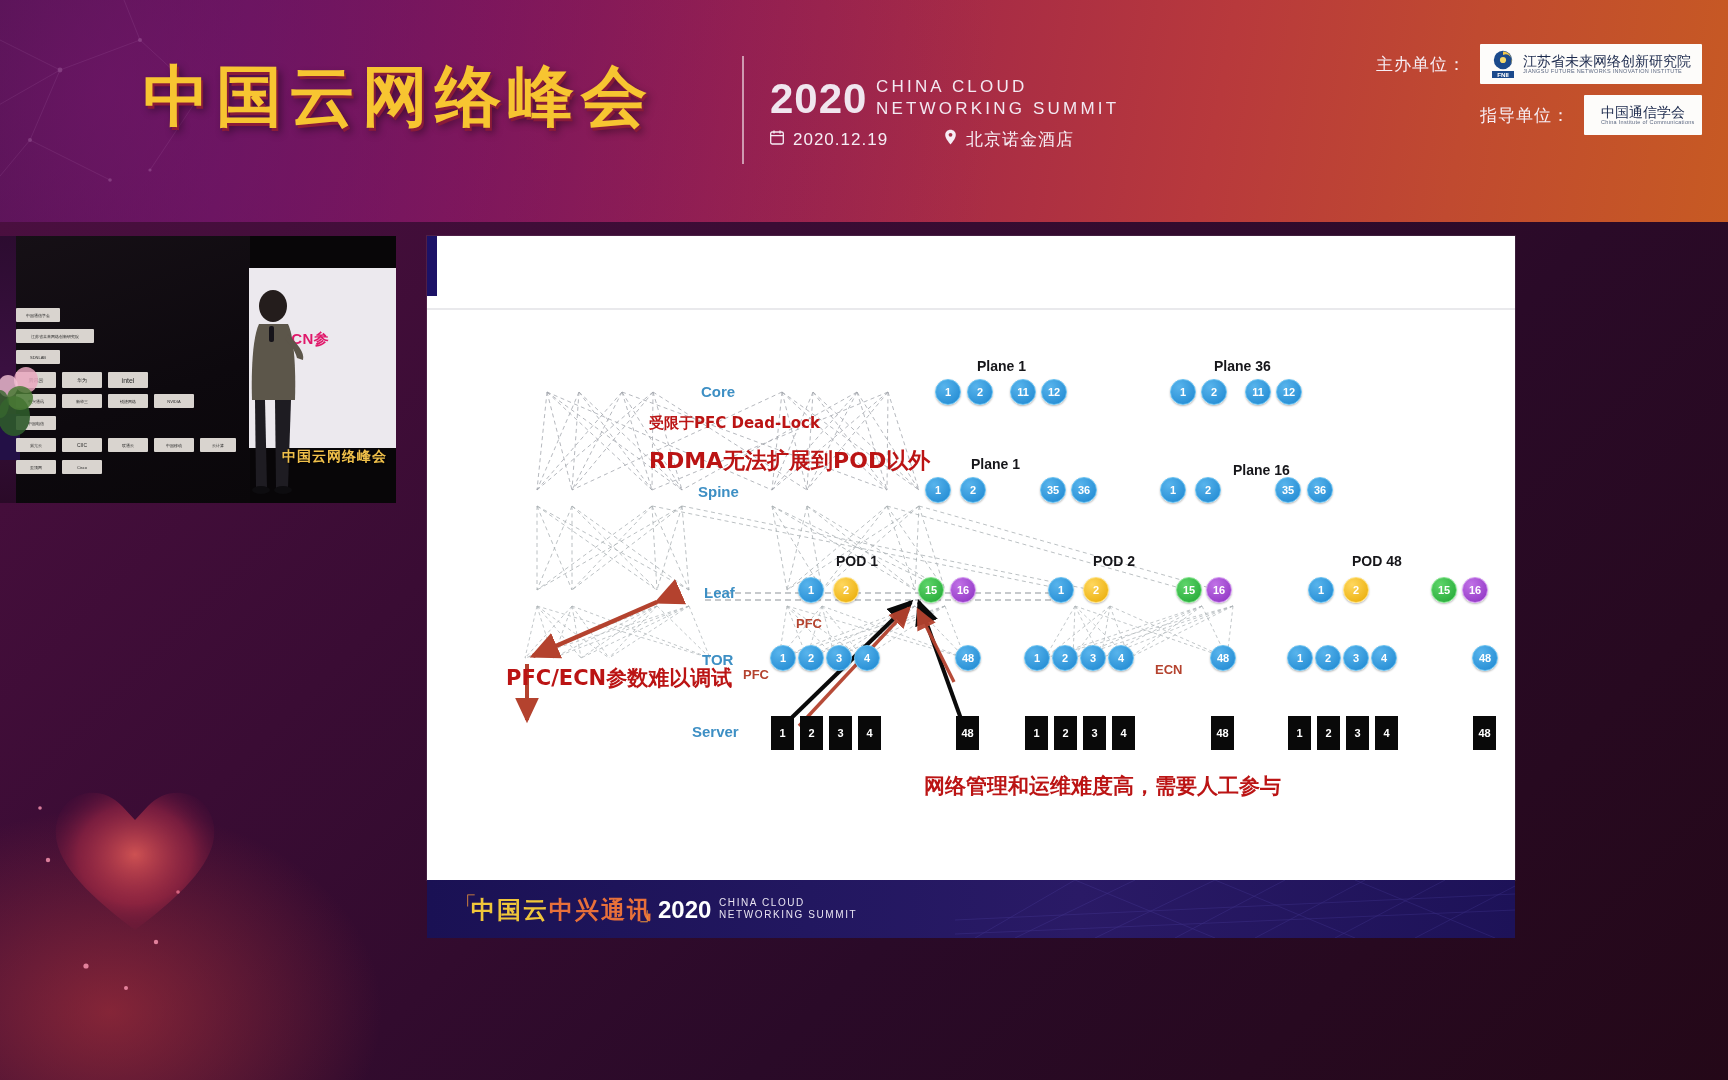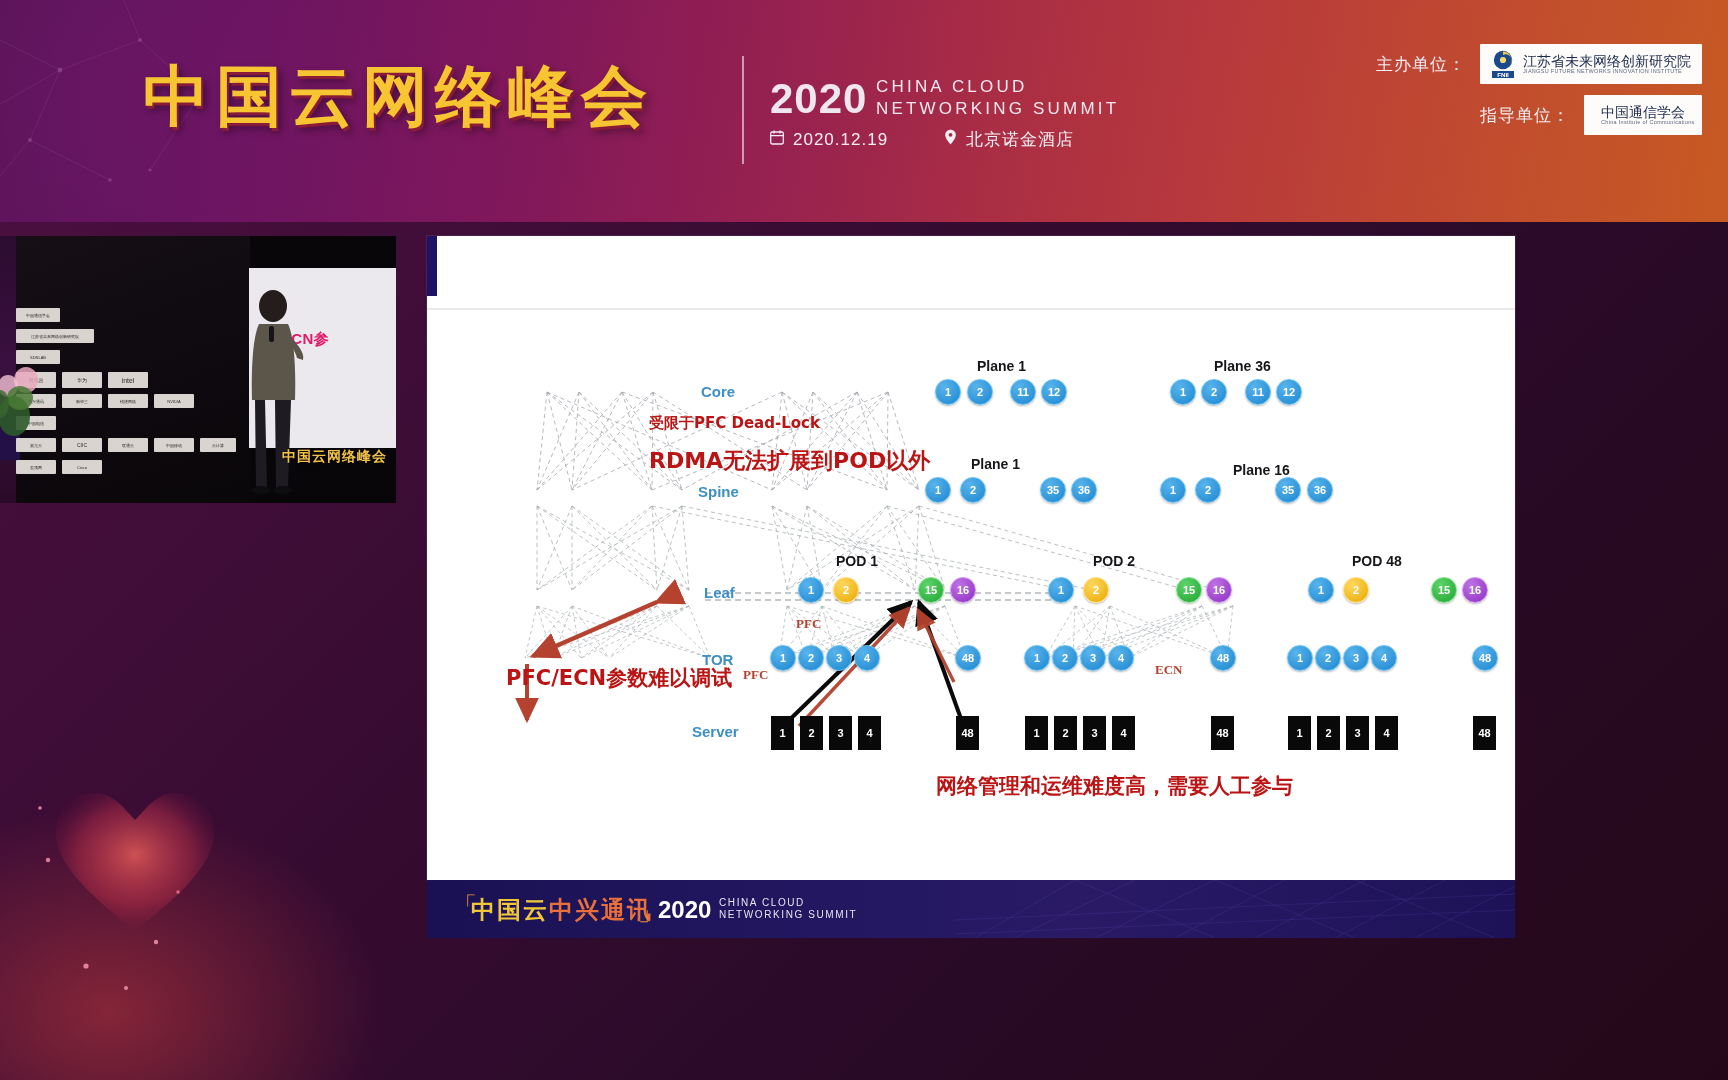--- a/index.html
+++ b/index.html
@@ -170,21 +170,21 @@
     color:#fff; font-size:11px; font-weight:bold;
     display:flex; align-items:center; justify-content:center;
     font-family:"Liberation Sans", sans-serif;
   }
   .ann-red {
     position:absolute; color:#bb1414; font-weight:bold;
     font-family:"DejaVu Sans", sans-serif; white-space:nowrap;
   }
   .ann-small {
     position:absolute; color:#b4422e; font-weight:bold; font-size:13px;
-    font-family:Liberation Serif, serif; white-space:nowrap;
+    font-family:Liberation Sans, sans-serif; white-space:nowrap;
   }
 
   
   #slide-footer {
     position:absolute; left:427px; top:880px; width:1088px; height:58px;
     background:linear-gradient(90deg, #1a1154 0%, #221760 35%, #2a1a66 60%, #1d1258 100%);
     overflow:hidden;
   }
   #slide-footer .fnet { position:absolute; right:0; top:0; width:560px; height:58px; opacity:.5; }
   #ft-brackets {
@@ -639,21 +639,21 @@
     <div class="srv" style="left:890px; top:406px;">2</div>
     <div class="srv" style="left:919px; top:406px;">3</div>
     <div class="srv" style="left:948px; top:406px;">4</div>
     <div class="srv" style="left:1046px; top:406px;">48</div>
 
     <div class="ann-red" style="left:222px; top:104px; font-size:15px;">受限于PFC Dead-Lock</div>
     <div class="ann-red" style="left:222px; top:136px; font-size:22px;">RDMA无法扩展到POD以外</div>
 
     <div class="ann-red" style="left:79px; top:354px; font-size:21px;">PFC/ECN参数难以调试</div>
 
-    <div class="ann-red" style="left:497px; top:462px; font-size:21px;margin-left:12px;">网络管理和运维难度高，需要人工参与</div>
+    <div class="ann-red" style="left:497px; top:462px; font-size:21px;">网络管理和运维难度高，需要人工参与</div>
 
     <div class="ann-small" style="left:369px; top:306px;">PFC</div>
     <div class="ann-small" style="left:316px; top:357px;">PFC</div>
     <div class="ann-small" style="left:728px; top:352px;">ECN</div>
   </div>
 </div>
 
 <div id="slide-footer">
   <svg class="fnet" viewBox="0 0 560 58">
     <g stroke="#6b5fd0" stroke-width="0.6" fill="none" opacity=".55">

